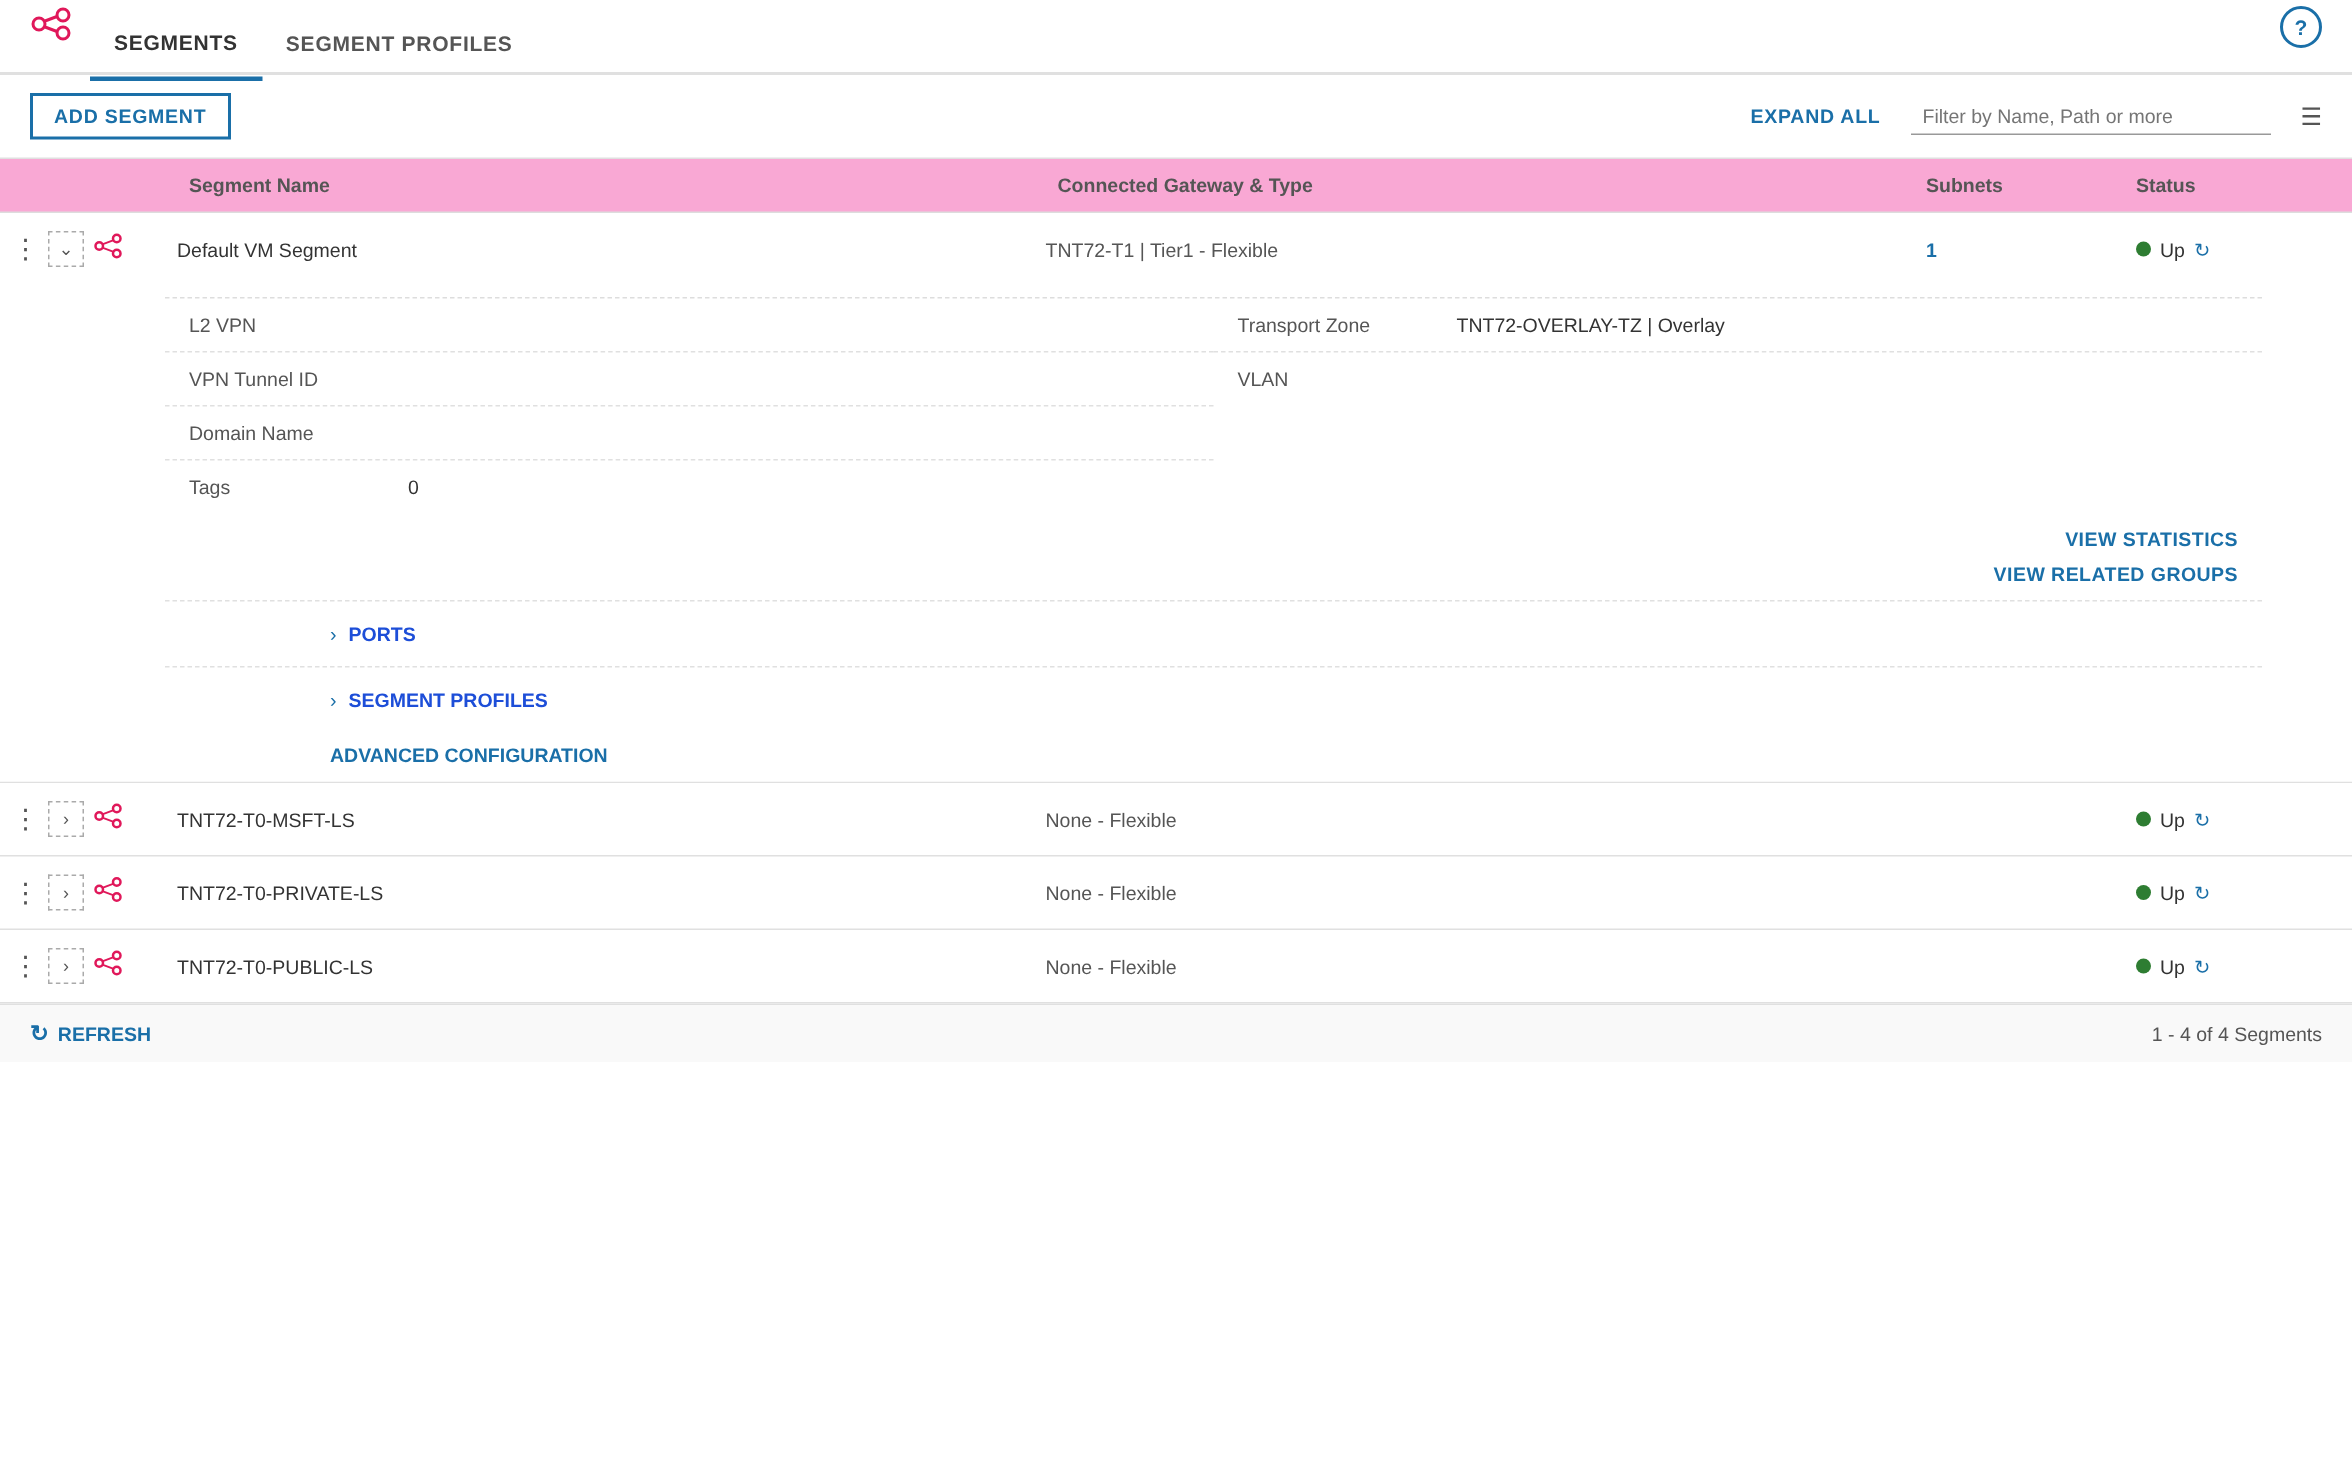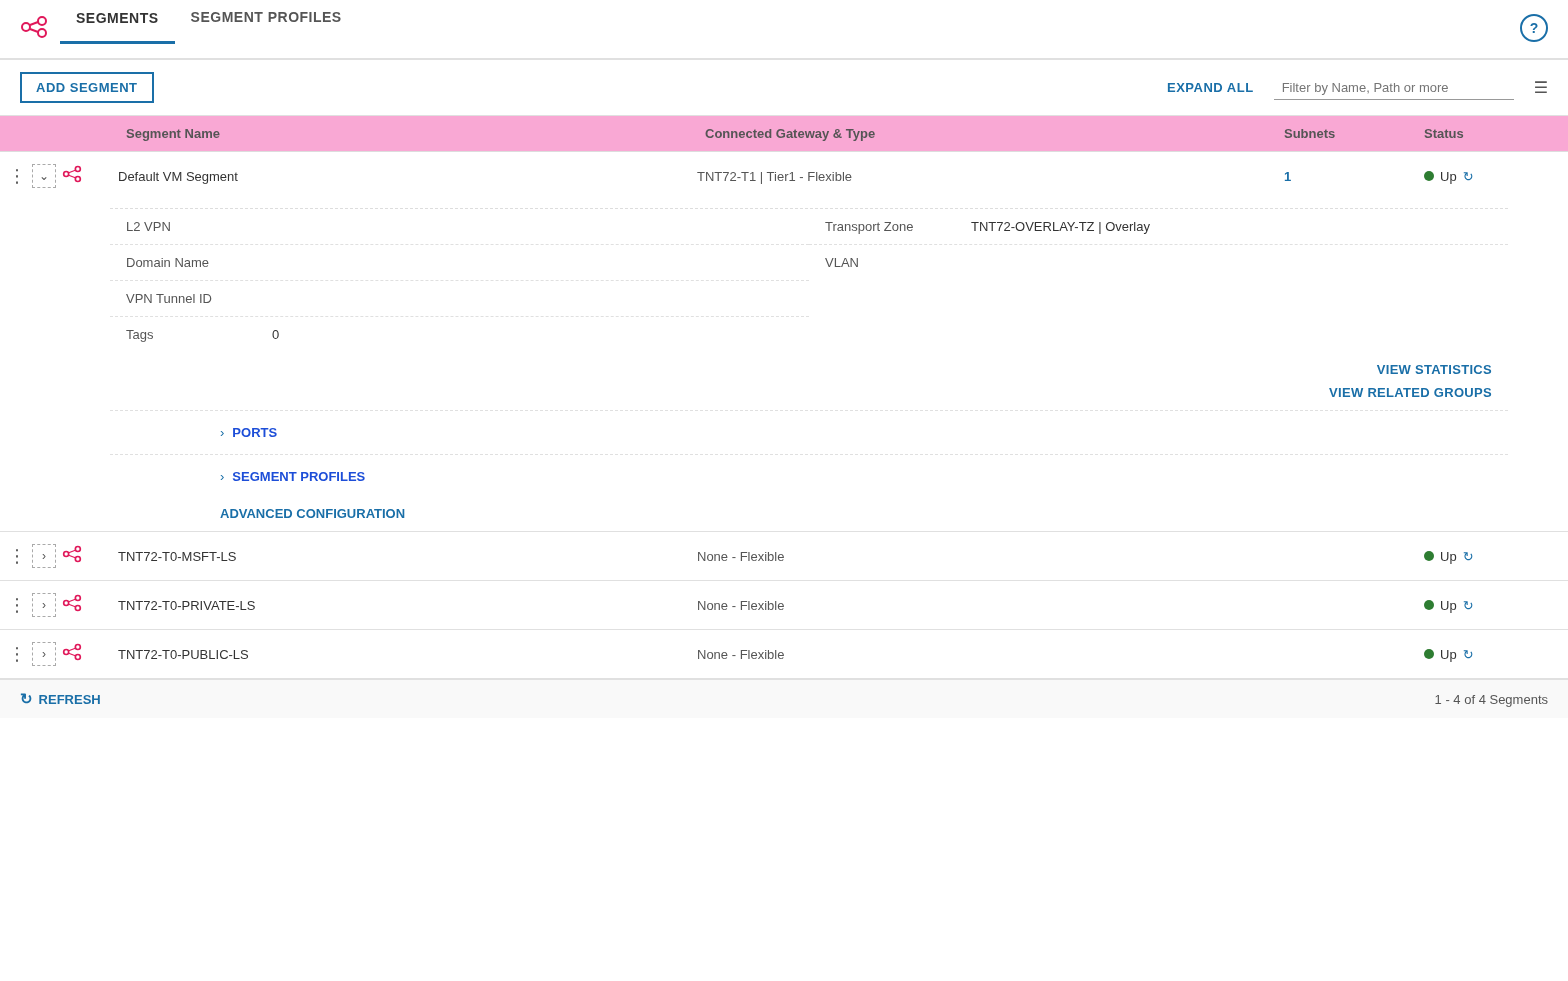--- a/index.html
+++ b/index.html
@@ -1,21 +1,21 @@
 <!DOCTYPE html>
 <html><head>
   <meta charset="utf-8">
   <style>
     * { box-sizing: border-box; margin: 0; padding: 0; }
     body { font-family: Arial, Helvetica, sans-serif; font-size: 13px; color: #333; background: #fff; }
 
     
     .top-nav {
-      display: flex; align-items: flex-end; padding: 16px 20px;
-      border-bottom: 2px solid #e0e0e0; height: 60px; position: relative;
+      display: flex; align-items: flex-start; padding: 4px 20px;
+      border-bottom: 2px solid #e0e0e0; height: 50px; position: relative;
     }
     .top-nav .logo-icon { margin-right: 12px; }
     .nav-tab {
       font-size: 14px; font-weight: bold; color: #555;
       padding: 0 16px; height: 50px; display: flex; align-items: center;
       cursor: pointer; text-decoration: none; letter-spacing: 0.5px;
     }
     .nav-tab.active { color: #333; border-bottom: 3px solid #1a6fa8; margin-bottom: -2px; }
     .help-icon {
       margin-left: auto; width: 28px; height: 28px; border-radius: 50%;
@@ -201,25 +201,25 @@
     </div>
 
     <div class="row-expanded">
       <div class="detail-grid">
         <div class="detail-col">
           <div class="detail-item">
             <span class="detail-label">L2 VPN</span>
             <span class="detail-value"></span>
           </div>
           <div class="detail-item">
+            <span class="detail-label">VPN Tunnel ID</span>
+            <span class="detail-value"></span>
+          </div>
+          <div class="detail-item">
             <span class="detail-label">Domain Name</span>
-            <span class="detail-value"></span>
-          </div>
-          <div class="detail-item">
-            <span class="detail-label">VPN Tunnel ID</span>
             <span class="detail-value"></span>
           </div>
           <div class="detail-item">
             <span class="detail-label">Tags</span>
             <span class="detail-value">0</span>
           </div>
         </div>
         <div class="detail-col" style="display:flex; flex-direction:column;">
           <div style="flex:1;">
             <div class="detail-item">

